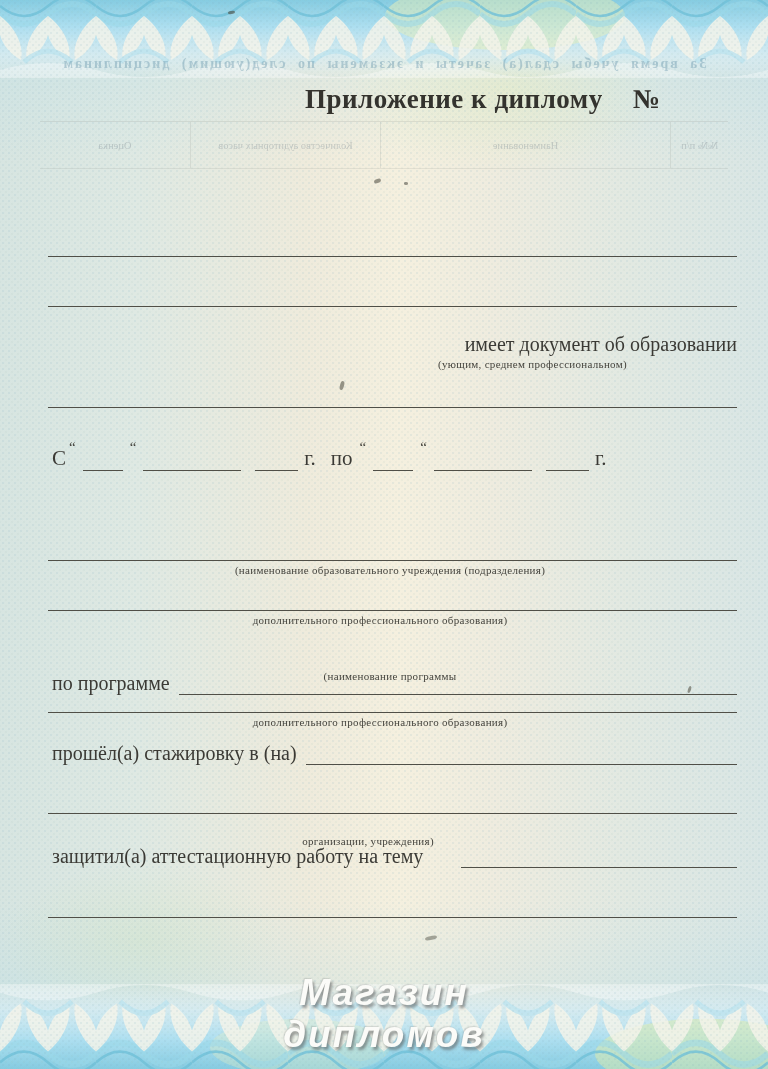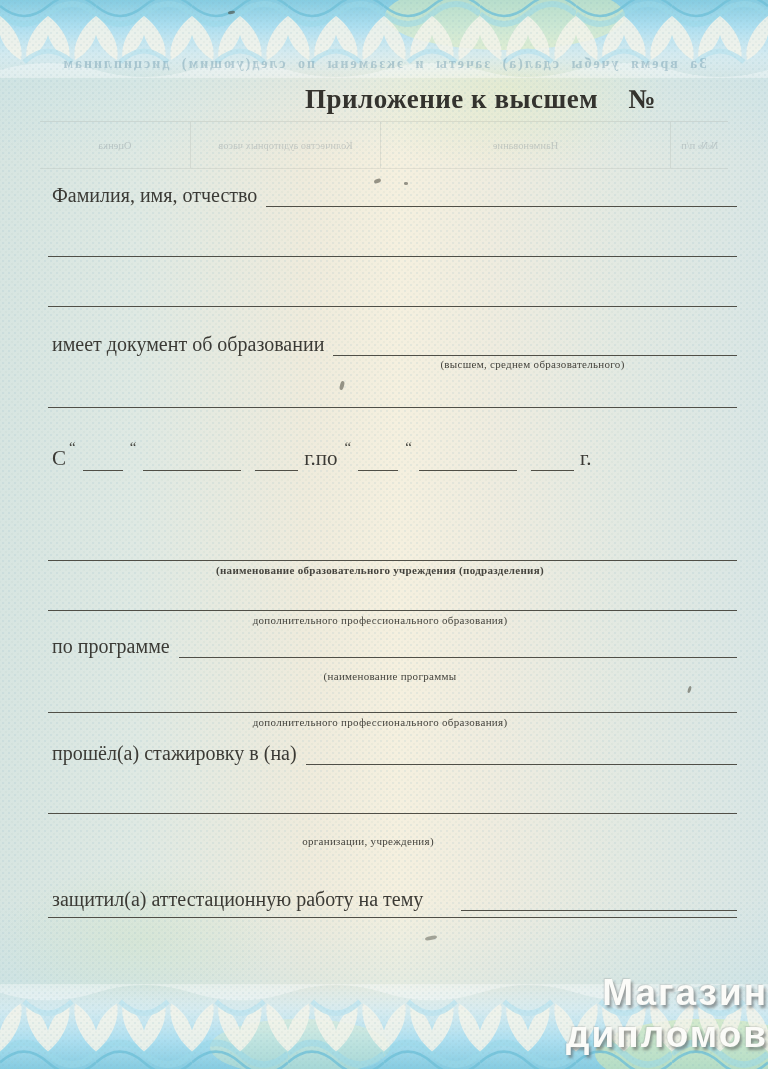--- a/index.html
+++ b/index.html
@@ -60,59 +60,59 @@
 
   .fieldrow {
     position:absolute; left:52px; right:31px; z-index:4;
     display:flex; align-items:flex-end; font-size:20px; line-height:23px;
     white-space:nowrap;
   }
   .fieldrow .lbl { white-space:nowrap; }
   .fieldrow .fill { flex:1; margin-left:9px; height:2px; border-bottom:1px solid #504f47; }
 
   .row-fio     { top:184px; }
-  .row-edu     { top:333px; }
+  .row-edu     { top:333px;flex-direction:column; }
   .row-retrain { top:494px; }
-  .row-program { top:635px; }
+  .row-program { top:672px; }
   .row-intern  { top:742px; }
-  .row-thesis  { top:888px;gap:29px; }
+  .row-thesis  { top:845px;gap:29px; }
 
   .rule { position:absolute; left:48px; right:31px; border-top:1px solid #504f47; height:0; z-index:4; }
   .r1 { top:256px; } .r2 { top:306px; } .r3 { top:407px; } .r4 { top:560px; }
   .r5 { top:610px; } .r6 { top:712px; } .r7 { top:813px; } .r8 { top:917px; }
 
   .cap {
     position:absolute; z-index:4; font-size:11px; letter-spacing:0.3px;
     color:#45443e; text-align:center; white-space:nowrap;
   }
   .c-edu    { top:358px; left:330px; width:405px; }
-  .c-ret1   { top:564px; left:30px;  width:700px;font-weight:bold; }
+  .c-ret1   { top:564px; left:40px;  width:700px; }
   .c-ret2   { top:614px; left:30px;  width:700px; }
   .c-prog1  { top:670px; left:175px; width:430px; }
   .c-prog2  { top:716px; left:30px;  width:700px; }
   .c-int1   { top:768px; left:300px; width:360px; }
   .c-int2   { top:835px; left:48px;  width:640px; }
   .c-thesis { top:871px; left:400px; width:330px; }
 
   .dates {
     position:absolute; top:435px; left:52px; z-index:4;
     display:flex; align-items:flex-end; font-size:21px; line-height:25px;
   }
   .dates .q { font-size:15px; margin:0 3px 11px 3px; color:#45443e; }
   .dates .b { height:2px; border-bottom:1px solid #504f47; margin:0 4px; }
   .dates .b-day   { width:40px; }
   .dates .b-month { width:98px; }
   .dates .b-year  { width:43px; margin-left:10px; }
-  .dates .po { margin-right:4px; }
+  .dates .po { margin-left:15px; margin-right:4px; }
   .dates .g { margin-left:2px; }
 
   .wm {
-    position:absolute; top:972px; left:0; width:768px; z-index:6; text-align:right;
+    position:absolute; top:972px; left:0; width:768px; z-index:6; text-align:center;
     font-family:"Liberation Sans","DejaVu Sans",sans-serif;
-    font-weight:bold; font-size:37px; line-height:42px;
+    font-weight:bold; font-style:italic; font-size:37px; line-height:42px;
     color:#fbfbf8; letter-spacing:2px;
     text-shadow:2px 3px 3px rgba(90,90,90,0.60), -1px -1px 1px rgba(130,130,130,0.25);
   }
 
   .speck { position:absolute; z-index:5; background:#4a493e; border-radius:45%; opacity:0.55; }
   .sp1 { left:374px; top:179px; width:7px;  height:4px; transform:rotate(-20deg); }
   .sp2 { left:404px; top:182px; width:4px;  height:3px; }
   .sp3 { left:340px; top:381px; width:4px;  height:9px; transform:rotate(15deg); }
   .sp4 { left:688px; top:686px; width:3px;  height:7px; transform:rotate(18deg); }
   .sp5 { left:425px; top:936px; width:12px; height:4px; transform:rotate(-12deg); opacity:0.45; }
@@ -160,35 +160,31 @@
 
   <div class="ghost-line">За время учебы сдал(а) зачеты и экзамены по след(ующим) дисциплинам</div>
   <div class="ghost-table">
     <div class="gcell gc-num">№№ п/п</div>
     <div class="gcell gc-name">Наименование</div>
     <div class="gcell gc-hours">Количество аудиторных часов</div>
     <div class="gcell gc-grade">Оценка</div>
   </div>
 
   <div class="title">
-    <span>Приложение к высшем</span><span class="num-sign">№</span>
-  </div>
-
-  <div class="fieldrow row-fio">
-    <span class="lbl">Фамилия, имя, отчество</span>
-    <span class="fill"></span>
-  </div>
+    <span>Приложение к диплому</span><span class="num-sign">№</span>
+  </div>
+
   <div class="rule r1"></div>
   <div class="rule r2"></div>
 
   <div class="fieldrow row-edu">
     <span class="lbl">имеет документ об образовании</span>
     <span class="fill"></span>
   </div>
-  <div class="cap c-edu">(высшем, среднем образовательного)</div>
+  <div class="cap c-edu">(ующим, среднем профессиональном)</div>
   <div class="rule r3"></div>
 
   <div class="dates">
     <span>С</span>
     <span class="q">“</span>
     <span class="b b-day"></span>
     <span class="q">“</span>
     <span class="b b-month"></span>
     <span class="b b-year"></span>
     <span class="g">г.</span>

